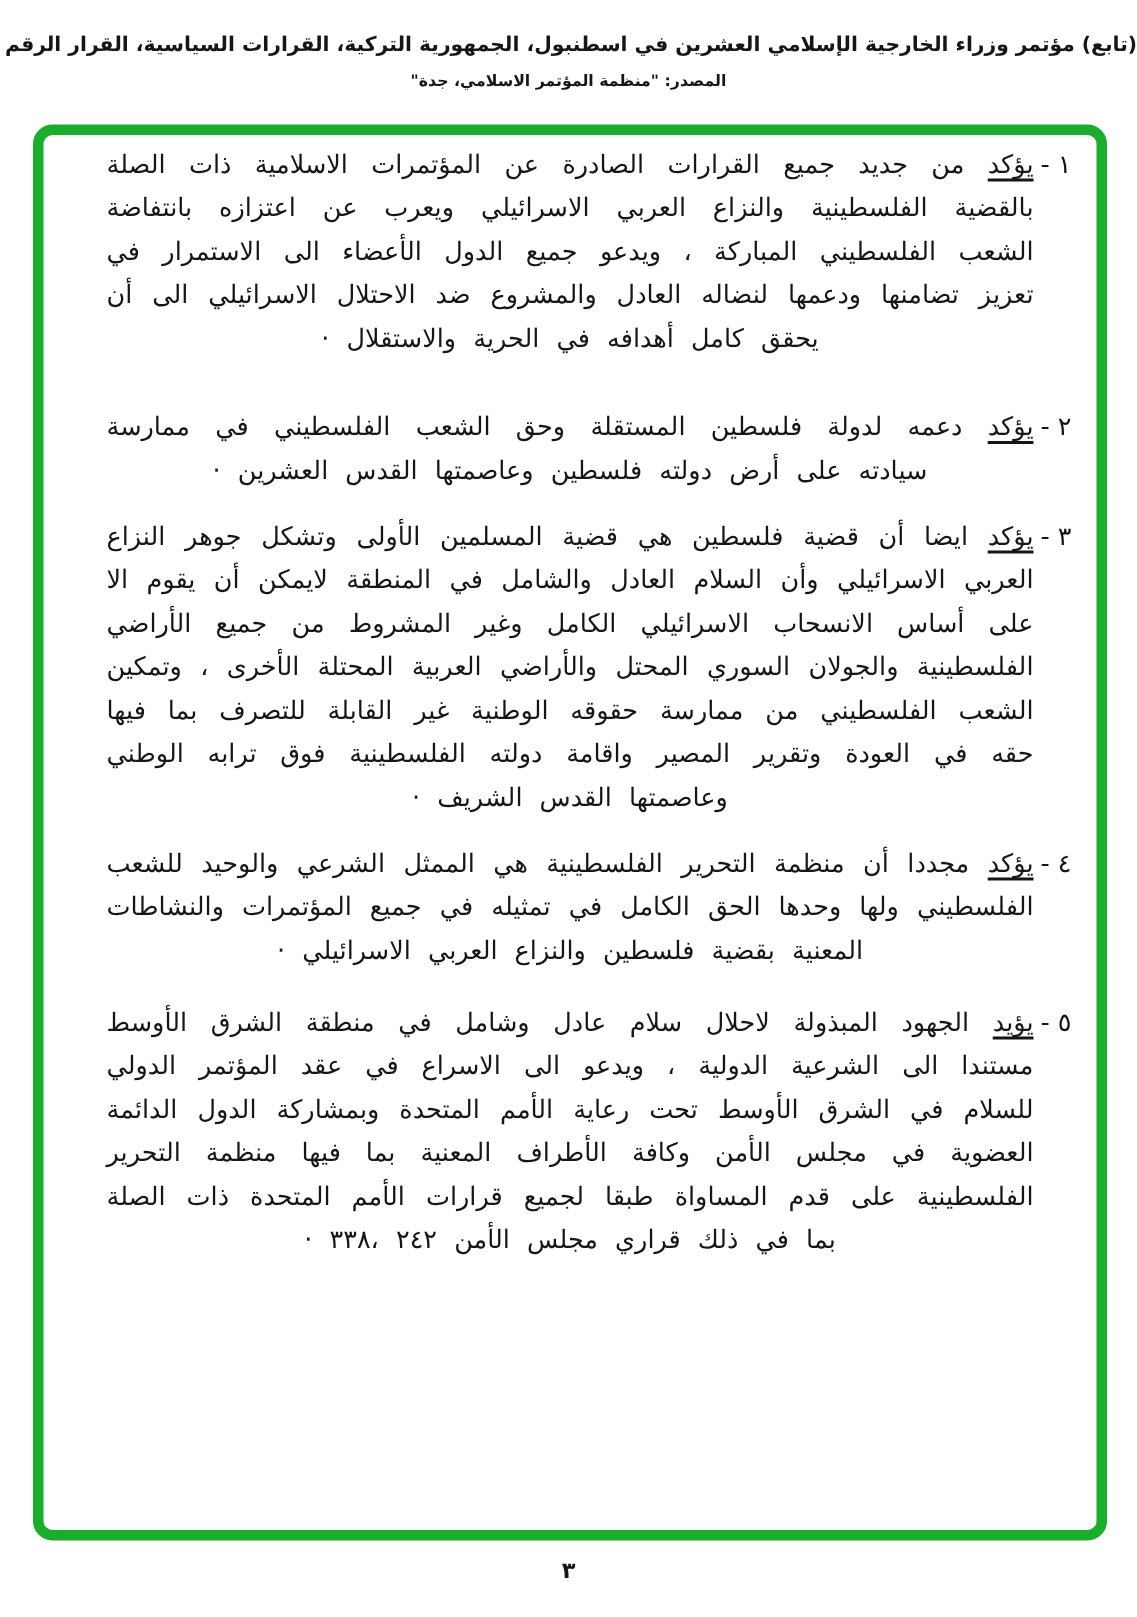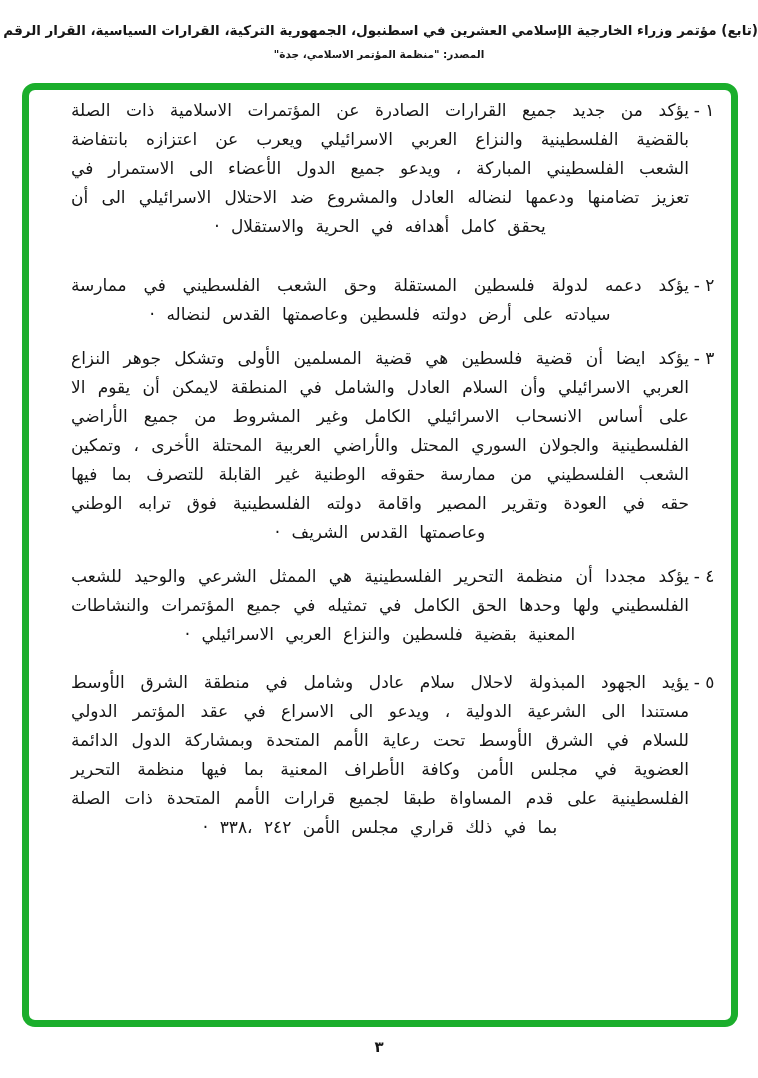--- a/index.html
+++ b/index.html
@@ -66,20 +66,21 @@
   .num {
     position: absolute;
     top: 0; right: 0;
     width: 30px;
     letter-spacing: 0;
     word-spacing: 0;
     text-align: right;
     white-space: nowrap;
   }
   .lead {
+    text-decoration: underline;
     text-decoration-thickness: 1.5px;
     text-underline-offset: 4px;
   }
 
   
   .pageno {
     position: absolute;
     top: 1038px; left: 0; right: 0;
     text-align: center;
     font-weight: bold;
@@ -90,21 +91,21 @@
 <body style="color: rgb(22, 22, 22);">
 
 <div class="page">
   <div class="hdr" dir="rtl">(تابع) مؤتمر وزراء الخارجية الإسلامي العشرين في اسطنبول، الجمهورية التركية، القرارات السياسية، القرار الرقم ٢٠/١-س</div>
 
   <div class="src" dir="rtl">المصدر: "منظمة المؤتمر الاسلامي، جدة"</div>
 
   <div class="box" dir="rtl" style="border-color: rgb(27, 174, 44);">
     <div id="resolutions">
         <div class="para"><span class="num">١ -</span><span class="lead">يؤكد</span><span> من جديد جميع القرارات الصادرة عن المؤتمرات الاسلامية ذات الصلة بالقضية الفلسطينية والنزاع العربي الاسرائيلي ويعرب عن اعتزازه بانتفاضة الشعب الفلسطيني المباركة ، ويدعو جميع الدول الأعضاء الى الاستمرار في تعزيز تضامنها ودعمها لنضاله العادل والمشروع ضد الاحتلال الاسرائيلي الى أن يحقق كامل أهدافه في الحرية والاستقلال ·</span></div>
-        <div class="para"><span class="num">٢ -</span><span class="lead">يؤكد</span><span> دعمه لدولة فلسطين المستقلة وحق الشعب الفلسطيني في ممارسة سيادته على أرض دولته فلسطين وعاصمتها القدس لنضاله ·</span></div>
+        <div class="para"><span class="num">٢ -</span><span class="lead">يؤكد</span><span> دعمه لدولة فلسطين المستقلة وحق الشعب الفلسطيني في ممارسة سيادته على أرض دولته فلسطين وعاصمتها القدس العشرين ·</span></div>
         <div class="para"><span class="num">٣ -</span><span class="lead">يؤكد</span><span> ايضا أن قضية فلسطين هي قضية المسلمين الأولى وتشكل جوهر النزاع العربي الاسرائيلي وأن السلام العادل والشامل في المنطقة لايمكن أن يقوم الا على أساس الانسحاب الاسرائيلي الكامل وغير المشروط من جميع الأراضي الفلسطينية والجولان السوري المحتل والأراضي العربية المحتلة الأخرى ، وتمكين الشعب الفلسطيني من ممارسة حقوقه الوطنية غير القابلة للتصرف بما فيها حقه في العودة وتقرير المصير واقامة دولته الفلسطينية فوق ترابه الوطني وعاصمتها القدس الشريف ·</span></div>
         <div class="para"><span class="num">٤ -</span><span class="lead">يؤكد</span><span> مجددا أن منظمة التحرير الفلسطينية هي الممثل الشرعي والوحيد للشعب الفلسطيني ولها وحدها الحق الكامل في تمثيله في جميع المؤتمرات والنشاطات المعنية بقضية فلسطين والنزاع العربي الاسرائيلي ·</span></div>
         <div class="para"><span class="num">٥ -</span><span class="lead">يؤيد</span><span> الجهود المبذولة لاحلال سلام عادل وشامل في منطقة الشرق الأوسط مستندا الى الشرعية الدولية ، ويدعو الى الاسراع في عقد المؤتمر الدولي للسلام في الشرق الأوسط تحت رعاية الأمم المتحدة وبمشاركة الدول الدائمة العضوية في مجلس الأمن وكافة الأطراف المعنية بما فيها منظمة التحرير الفلسطينية على قدم المساواة طبقا لجميع قرارات الأمم المتحدة ذات الصلة بما في ذلك قراري مجلس الأمن ٢٤٢ ،٣٣٨ ·</span></div>
       </div>
   </div>
 
   <div class="pageno">٣</div>
 </div>
 
 </body></html>

